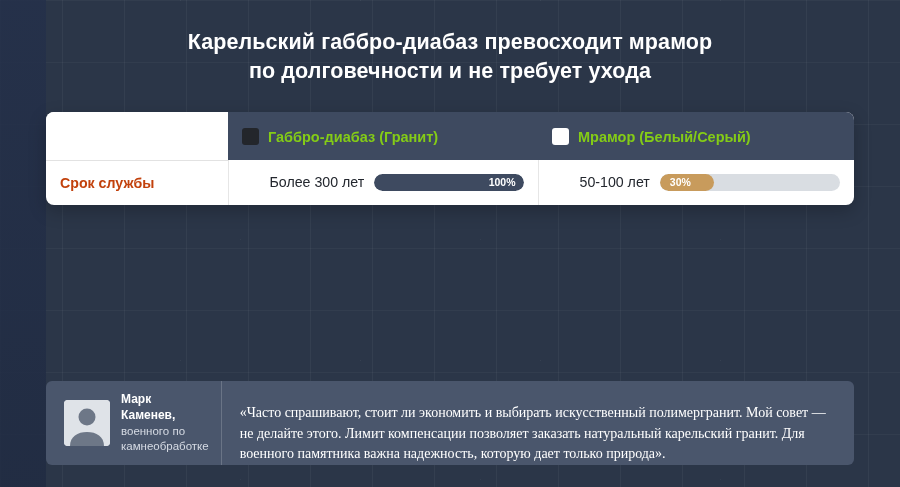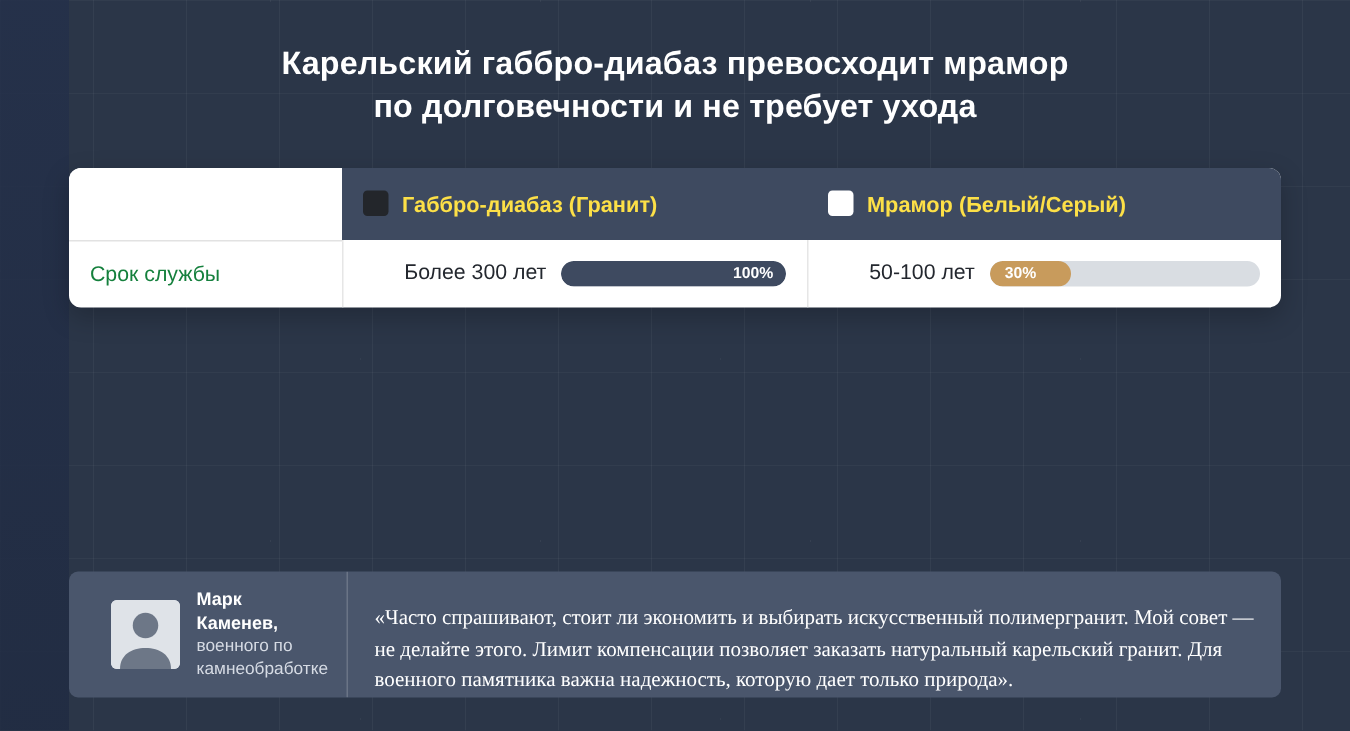--- a/index.html
+++ b/index.html
@@ -57,21 +57,21 @@
     box-shadow: 0 6px 18px rgba(0,0,0,.22);
   }
 
   table.cmp { width: 100%; border-collapse: collapse; table-layout: fixed; }
   table.cmp col.c1 { width: 182px; }
   table.cmp col.c2 { width: 310px; }
   table.cmp col.c3 { width: 316px; }
 
   thead th {
     background: #3e4a60;
-    color: #fde047;
+    color: #84cc16;
     font-size: 14.5px;
     font-weight: bold;
     text-align: left;
     padding: 14px 14px;
     vertical-align: middle;
     height: 48px;
   }
   thead th.blank { background: #ffffff; border-bottom: 1px solid #e2e2e2; }
   .sw {
     display: inline-block; width: 17px; height: 17px;
@@ -82,21 +82,21 @@
 
   tbody td {
     font-size: 14.2px;
     color: #23272e;
     padding: 13px 14px;
     border-bottom: 1px solid #e6e6e6;
     vertical-align: middle;
     line-height: 1.28;
   }
   tbody tr:last-child td { border-bottom: none; }
-  td.label { color: #15803d; }
+  td.label { color: #c2410c; font-weight: bold; }
   td.cell-a { border-left: 1px solid #e6e6e6; border-right: 1px solid #e6e6e6; }
 
   .row-flex { display: flex; align-items: center; gap: 10px; margin-left: 27px; }
   .row-flex .txt { white-space: nowrap; }
 
   .bar {
     position: relative;
     flex: 1 1 auto;
     height: 17px;
     background: #d9dde2;
@@ -135,21 +135,21 @@
     width: 808px; height: 84px;
     background: #4a566c;
     border-radius: 6px;
     display: flex;
     align-items: stretch;
     overflow: hidden;
   }
   .expert {
     width: 232px;
     display: flex; align-items: center; gap: 11px;
-    padding: 10px 12px 10px 28px;
+    padding: 10px 12px 10px 18px;
     border-right: 1px solid rgba(255,255,255,.18);
   }
   .avatar {
     width: 46px; height: 46px; border-radius: 4px;
     background: #dfe3e8; flex: 0 0 auto;
     position: relative; overflow: hidden;
   }
   .avatar svg { display: block; }
   .expert .meta { color: #ffffff; font-size: 11.5px; line-height: 1.35; }
   .expert .meta .nm { font-weight: bold; font-size: 12px; }

